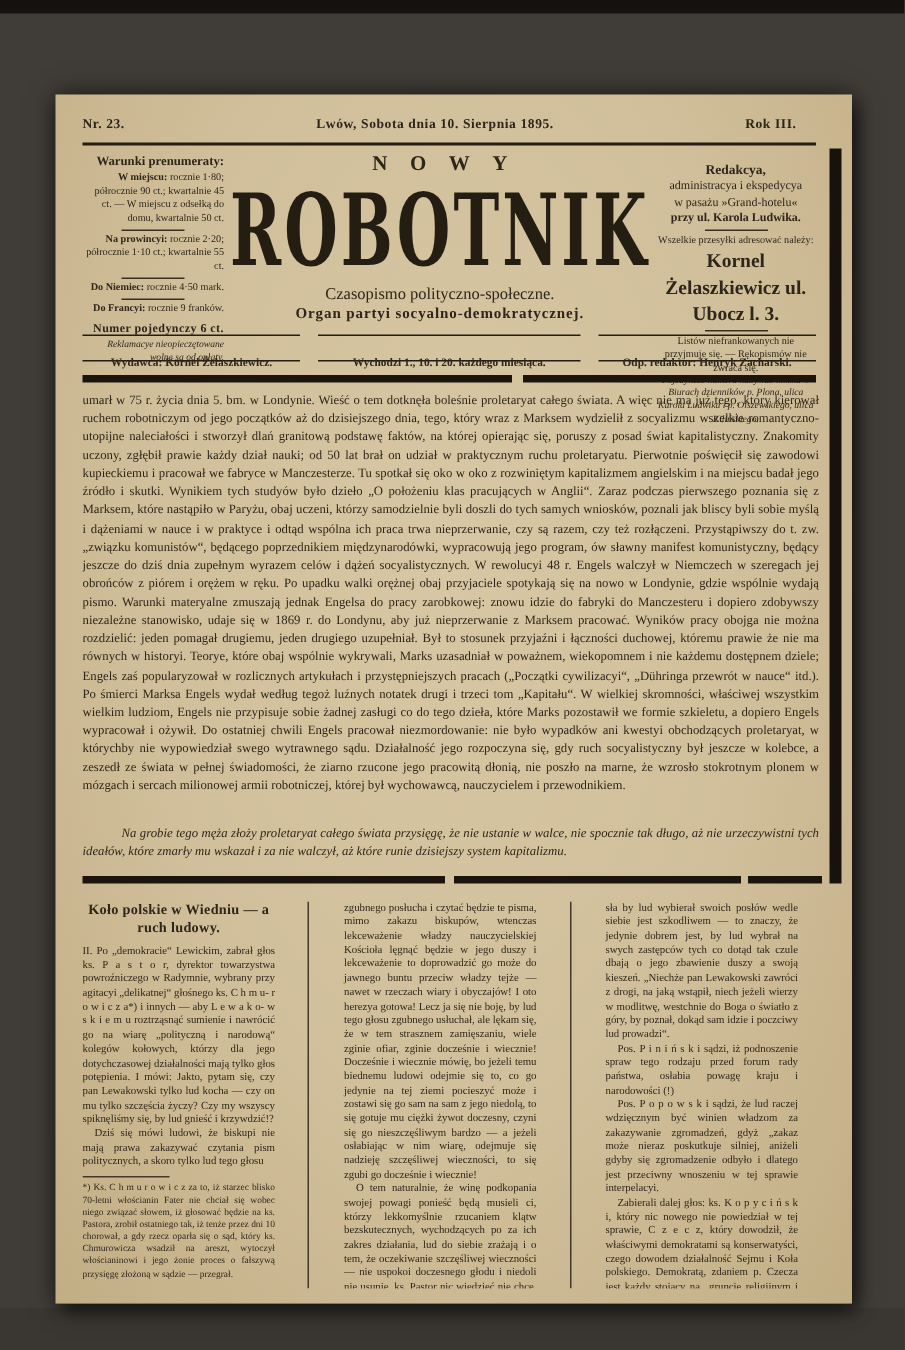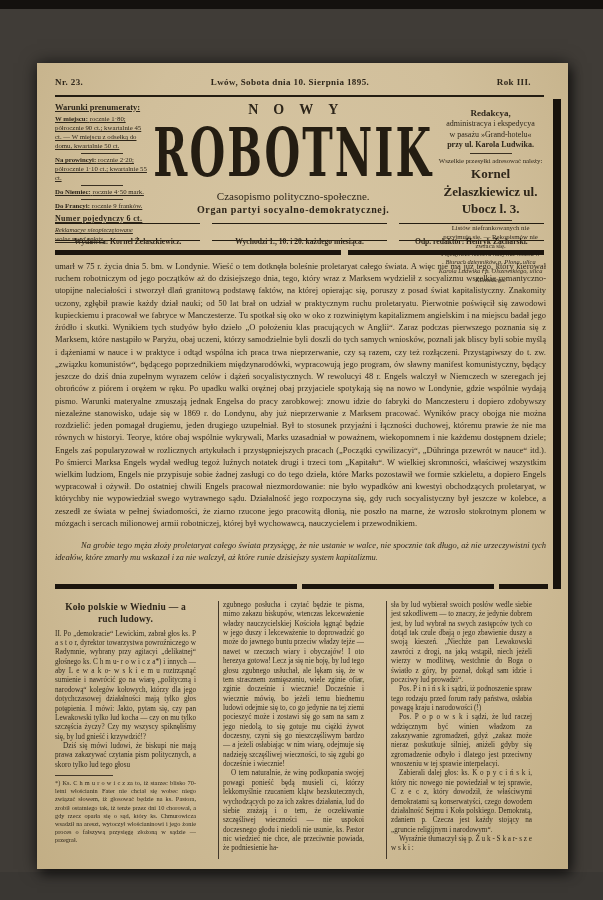--- a/index.html
+++ b/index.html
@@ -16,21 +16,21 @@
     box-shadow:0 0 16px rgba(0,0,0,.6), 4px 6px 10px rgba(0,0,0,.45);
     color:#2e261a;
   }
   
   .header-row{position:absolute;left:18px;right:37px;top:14px;height:15px;
     display:flex;justify-content:space-between;align-items:baseline;
     font-size:9px;font-weight:bold;letter-spacing:.4px;}
   .top-rule{position:absolute;left:18px;right:24px;top:32px;height:2px;background:#241d12;}
   
   .header-block{position:absolute;left:18px;right:24px;top:38px;height:120px;display:flex;}
-  .sub-box{width:150px;text-align:left;font-size:6.8px;line-height:1.32;text-decoration:underline;}
+  .sub-box{width:150px;text-align:right;font-size:6.8px;line-height:1.32;}
   .sub-box .bx-title{font-size:8.5px;font-weight:bold;margin:1px 0 2px;}
   .sub-box p{margin:0 0 1px;}
   .mini-rule{width:42px;height:1px;background:#3a3022;margin:2px auto;}
   .single-copy{font-size:8px;font-weight:bold;margin-top:3px !important;letter-spacing:.3px;}
   .sub-note{font-style:italic;font-size:6.4px;margin-top:2px !important;}
   .masthead{flex:1;text-align:center;padding:0 4px;}
   .nowy{font-size:14px;font-weight:bold;letter-spacing:15px;padding-left:15px;margin-top:1px;}
   .robotnik{
     font-family:"DejaVu Serif", serif;font-weight:bold;font-size:41px;letter-spacing:2px;
     line-height:1;transform:scaleY(1.62);transform-origin:50% 50%;
@@ -54,25 +54,25 @@
     background:linear-gradient(90deg,#1c150d 0 58.5%,transparent 58.5% 60%,#1c150d 60% 100%);}
   .rule1{left:18px;right:24px;top:187px;}
   .rule2{left:18px;right:20px;top:521px;
     background:linear-gradient(90deg,#1c150d 0 49%,transparent 49% 50.2%,#1c150d 50.2% 89%,transparent 89% 90%,#1c150d 90% 100%);}
   .right-bar{position:absolute;left:516px;top:36px;width:8px;height:490px;background:#17120c;}
   
   .article{position:absolute;left:18px;right:22px;top:197px;height:322px;overflow:hidden;}
   .headline{text-align:center;font-family:"DejaVu Serif", serif;font-weight:bold;
     font-size:17px;letter-spacing:7px;margin:0 0 7px;color:#241d12;}
   .article p{margin:0;font-size:8.5px;line-height:1.44;text-align:justify;}
-  .article .closing{font-style:italic;text-indent:26px;margin-top:10px;}
+  .article .closing{font-style:italic;text-indent:26px;margin-top:20px;}
   
   .columns{position:absolute;left:18px;right:36px;top:538px;height:258px;display:flex;overflow:hidden;}
   .col{width:33.33%;font-size:7.2px;line-height:1.3;text-align:justify;}
-  .col + .col{border-left:1px solid #43382a;margin-left:22px;padding-left:4px;}
+  .col + .col{border-left:1px solid #43382a;margin-left:22px;padding-left:23px;}
   .col p{margin:0;text-indent:8px;}
   .col p.noindent{text-indent:0;}
   .col-heading{font-size:9.5px;font-weight:bold;text-align:center;text-indent:0 !important;
     margin-bottom:4px !important;letter-spacing:.2px;}
   .fn-rule{width:58px;height:1px;background:#43382a;margin:5px 0 3px;}
   .footnote{font-size:6.3px;line-height:1.3;text-indent:0 !important;}
 </style>
 </head>
 <body>
 

